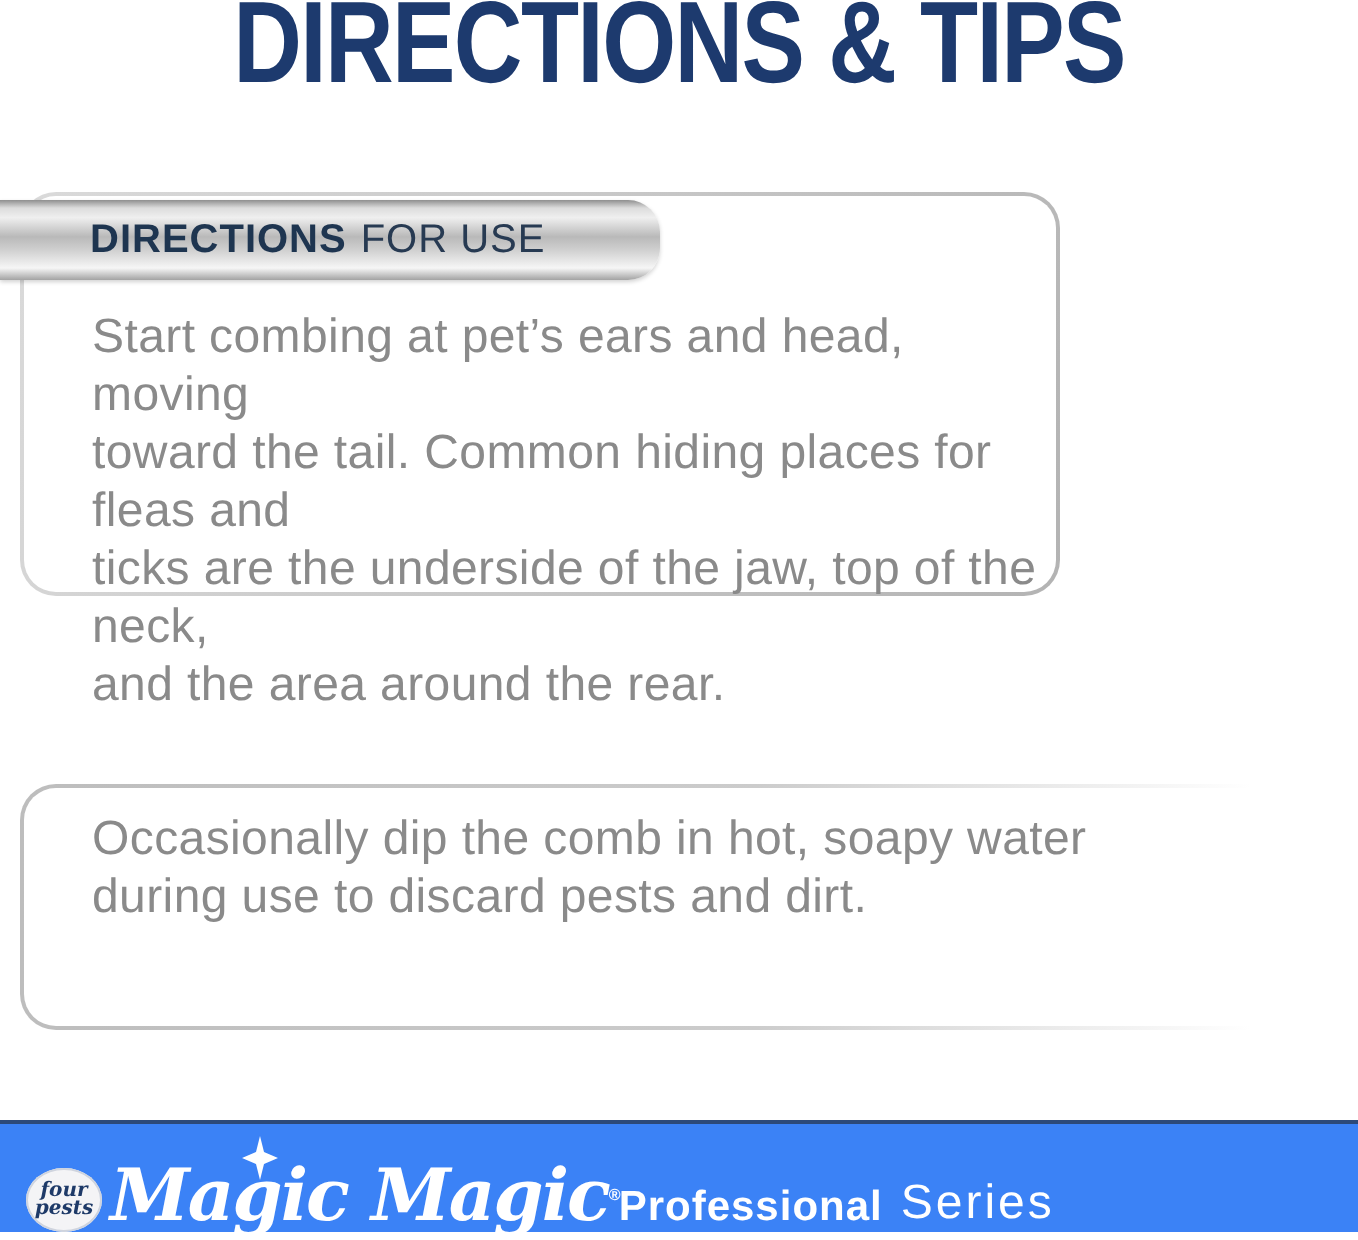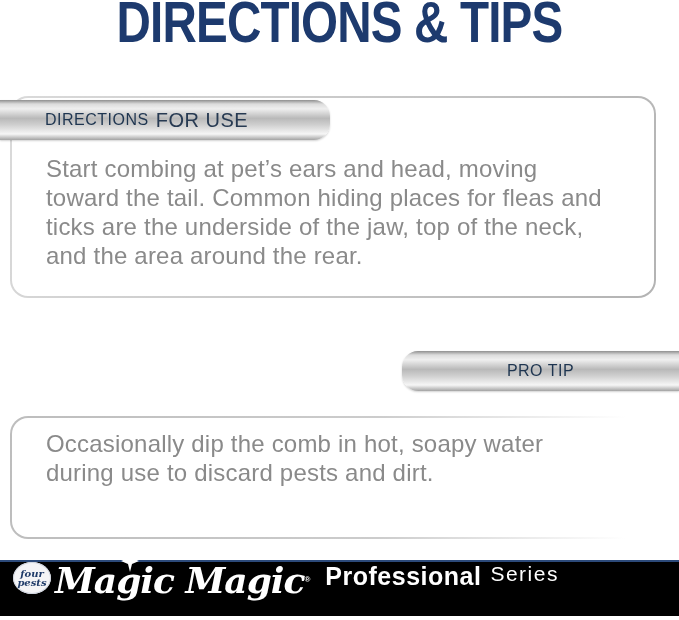--- a/index.html
+++ b/index.html
@@ -33,58 +33,57 @@
     top:100px;left:0;width:285px;
     border-radius:0 16px 16px 0;
     padding-left:45px;
   }
   .bar-protip{
     top:351px;left:402px;width:277px;
     border-radius:16px 0 0 16px;
     justify-content:center;
   }
   .bar-text-bold{
-    font-size:16px;font-weight:400;color:#1e3550;letter-spacing:.5px;
+    font-size:20px;font-weight:700;color:#1e3550;letter-spacing:.5px;
   }
   .bar-text-light{
     font-size:20px;font-weight:400;color:#273a52;letter-spacing:.5px;margin-left:7px;text-align:right;
   }
   
   .box-outer{
     position:absolute;border-radius:18px;padding:2px;box-sizing:border-box;z-index:1;
   }
   .box-directions{
-    left:10px;top:96px;width:646px;height:202px;
+    left:10px;top:96px;width:520px;height:202px;
     background:linear-gradient(110deg,#dadada 0%,#c6c6c6 55%,#b3b3b3 100%);
   }
   .box-protip{
     left:10px;top:392px;width:669px;height:123px;
     background:linear-gradient(to right,#bdbdbd 0%,#cccccc 55%,rgba(204,204,204,0) 92%);
-    margin-top:24px;
   }
   .box-inner{
     width:100%;height:100%;box-sizing:border-box;
     background:#ffffff;border-radius:16px;
   }
   .body-text{
     margin:0;
     white-space:pre-line;
     font-size:24px;line-height:29px;
     color:#8a8a8a;
     letter-spacing:.2px;
   }
   .box-directions .body-text{padding:56px 0 0 34px;}
   .box-protip .body-text{padding:11px 0 0 34px;}
   
   .brand-footer{
     position:absolute;left:0;top:560px;width:100%;height:56px;
-    background:#000000;
+    background:#3b82f6;
     border-top:2px solid #2c4a7a;
     box-sizing:border-box;
-    display:flex;align-items:flex-start;
+    display:flex;align-items:flex-end;
     padding-left:13px;
     z-index:4;
   }
   .fourpaws-badge{
     width:38px;height:32px;
     background:#f4f4f6;
     border-radius:50%;
     display:flex;flex-direction:column;align-items:center;justify-content:center;
     color:#1e3a68;
     font-family:"DejaVu Serif",serif;
@@ -104,26 +103,25 @@
     white-space:nowrap;
   }
   .brand-star{
     position:absolute;left:66px;top:-12px;
   }
   .brand-reg{
     font-size:8px;font-style:normal;font-family:"Liberation Sans",sans-serif;
     vertical-align:bottom;color:#ffffff;
   }
   .series-bold{
-    margin-left:16px;
-    font-size:25px;font-weight:700;color:#ffffff;letter-spacing:.5px;
+    font-size:21px;font-weight:700;color:#ffffff;letter-spacing:.5px;
   }
   .series-light{
     margin-left:9px;
-    font-size:21px;font-weight:400;color:#ffffff;letter-spacing:1.5px;
+    font-size:24px;font-weight:400;color:#ffffff;letter-spacing:1.5px;
   }
 </style>
 </head>
 <body>
 
 <div class="canvas">
 
   <div class="page-title">DIRECTIONS &amp; TIPS</div>
 
   <div class="silver-bar bar-directions">
@@ -133,23 +131,20 @@
 
   <div class="box-outer box-directions">
     <div class="box-inner">
       <p class="body-text">Start combing at pet’s ears and head, moving
 toward the tail. Common hiding places for fleas and
 ticks are the underside of the jaw, top of the neck,
 and the area around the rear.</p>
     </div>
   </div>
 
-  <div class="silver-bar bar-protip">
-    <span class="bar-text-bold">PRO TIP</span>
-  </div>
 
   <div class="box-outer box-protip">
     <div class="box-inner">
       <p class="body-text">Occasionally dip the comb in hot, soapy water
 during use to discard pests and dirt.</p>
     </div>
   </div>
 
   <div class="brand-footer">
     <div class="fourpaws-badge">

